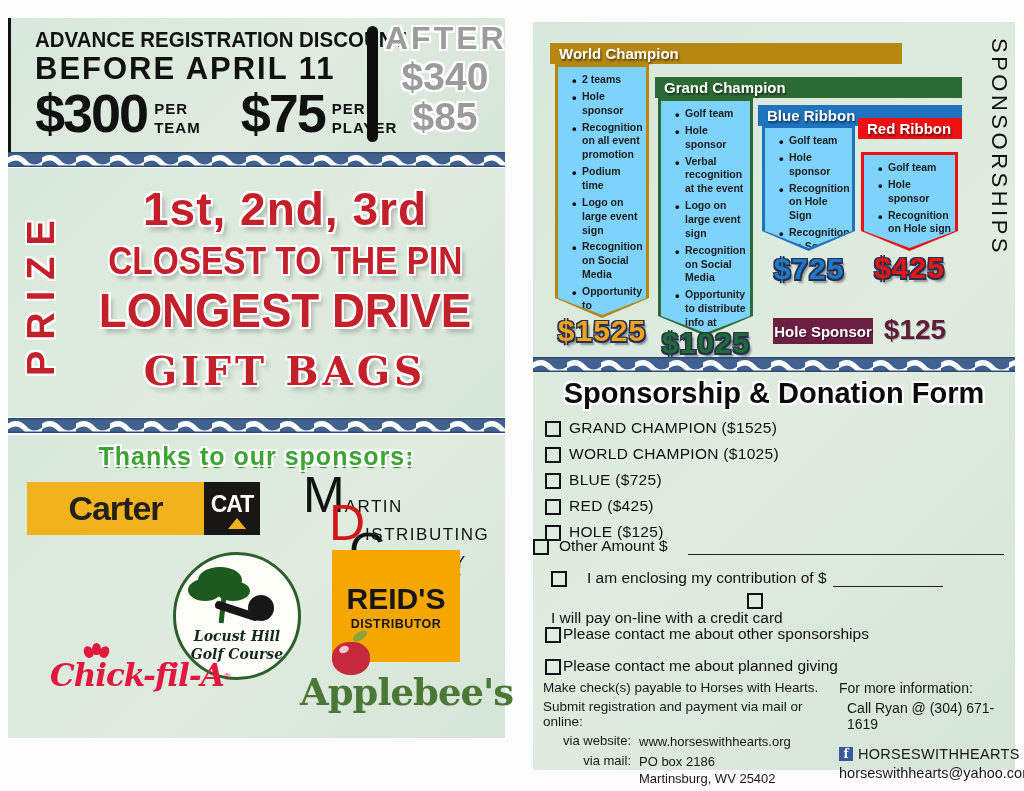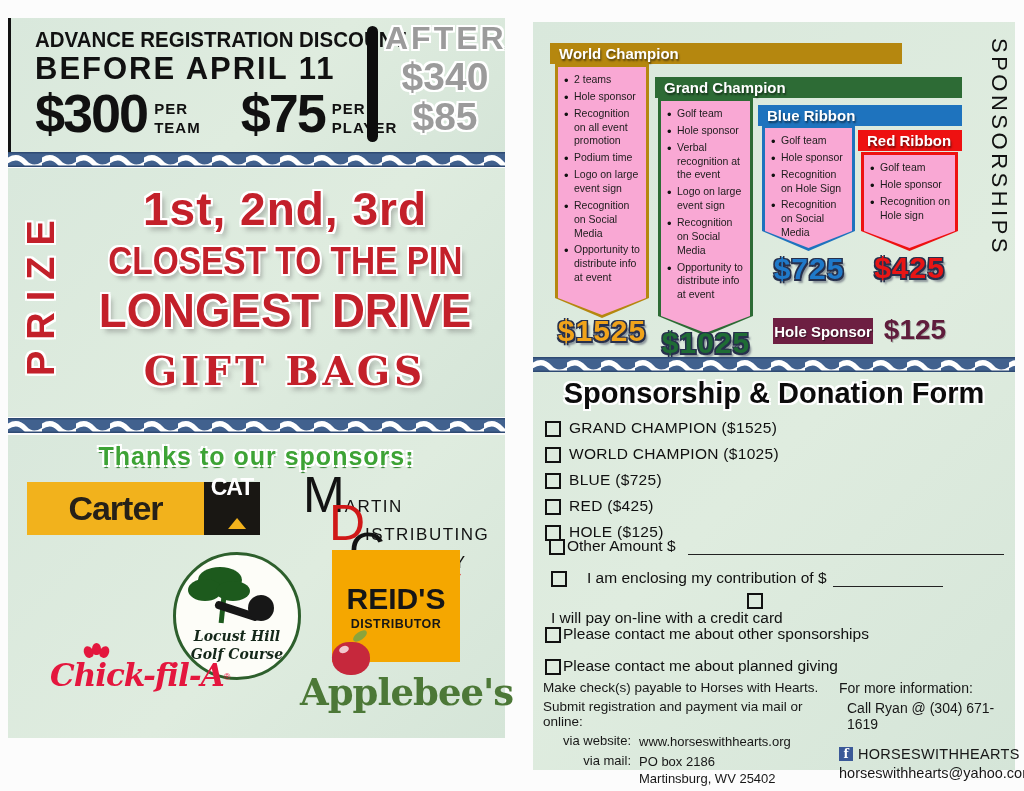--- a/index.html
+++ b/index.html
@@ -47,21 +47,21 @@
   .pl4{font-size:39px;font-weight:600;margin-top:10px;font-family:"DejaVu Serif",serif;letter-spacing:4px;}
 
   
   .sponsor-panel{left:8px;top:435px;width:497px;height:303px;}
   .thanks{left:0;top:7px;width:100%;text-align:center;font-size:25px;font-weight:900;color:#3da335;
       letter-spacing:1px;
       text-shadow:-2px -2px 0 #fff,2px -2px 0 #fff,-2px 2px 0 #fff,2px 2px 0 #fff,0 3px 1px #2a7d27;}
   .carter{left:19px;top:47px;width:233px;height:53px;background:#f2b21c;display:flex;}
   .carter-txt{flex:1;display:flex;align-items:center;justify-content:center;
       font-size:34px;font-weight:900;color:#262118;letter-spacing:-1px;}
-  .cat-box{width:56px;background:#191713;position:relative;display:flex;justify-content:center;}
+  .cat-box{width:56px;background:#191713;position:relative;display:flex;align-items:center;justify-content:center;}
   .cat-word{color:#fff;font-size:23px;font-weight:900;letter-spacing:-1px;margin-top:-8px;}
   .cat-tri{position:absolute;bottom:6px;left:50%;transform:translateX(-22%);width:0;height:0;
       border-left:9px solid transparent;border-right:9px solid transparent;border-bottom:11px solid #f2b21c;}
   .martin{left:295px;top:35px;width:180px;color:#121212;line-height:1;}
   .m-big{font-size:50px;font-weight:400;font-family:"Liberation Sans",sans-serif;}
   .m-word{font-size:17px;letter-spacing:1.5px;font-weight:400;}
   .m-d{color:#d01818;}
   .m-row2{margin-left:26px;margin-top:-22px;}
   .m-row3{margin-left:46px;margin-top:-22px;}
   .m-est{margin-left:60px;margin-top:-8px;font-size:10.5px;font-weight:700;color:#e01414;}
@@ -98,30 +98,30 @@
 
   
   .right-page{left:533px;top:22px;width:482px;height:748px;}
   .sp-vert{right:3px;top:16px;writing-mode:vertical-rl;font-size:22px;letter-spacing:3.5px;color:#101010;}
 
   .thead{height:21px;color:#fff;font-size:15px;font-weight:900;line-height:21px;padding-left:9px;
       text-shadow:1px 2px 2px rgba(0,0,0,.55);box-sizing:border-box;}
   .th0{left:17px;top:21px;width:352px;background:#b5870f;}
   .th1{left:122px;top:55px;width:307px;background:#2d6b35;}
   .th2{left:225px;top:83px;width:204px;background:#1e73be;}
-  .th3{left:325px;top:108px;width:104px;background:#ee1111;}
+  .th3{left:325px;top:96px;width:104px;background:#ee1111;}
 
   .tcard{clip-path:polygon(0 0,100% 0,100% calc(100% - 20px),50% 100%,0 calc(100% - 20px));}
   .tc0{left:22px;top:42px;width:94px;height:254px;background:#b5870f;}
   .tc1{left:125px;top:76px;width:95px;height:238px;background:#2d6b35;}
   .tc2{left:229px;top:103px;width:93px;height:126px;background:#1e73be;}
   .tc3{left:328px;top:130px;width:97px;height:99px;background:#ee1111;}
-  .tinner{position:absolute;left:3px;top:3px;right:3px;bottom:3px;background:#f9a8d4;
+  .tinner{position:absolute;left:3px;top:3px;right:3px;bottom:3px;background:#7dd3fc;
       clip-path:polygon(0 0,100% 0,100% calc(100% - 17px),50% 100%,0 calc(100% - 17px));
-      padding:6px 4px 0 6px;box-sizing:border-box;}
+      padding:6px 4px 0 14px;box-sizing:border-box;font-weight:bold;}
   .bullet{position:relative;padding-left:10px;font-size:10.5px;line-height:1.32;color:#1c1c1c;margin-bottom:3px;}
   .bullet:before{content:"\2022";position:absolute;left:0;top:-1px;font-size:13px;color:#111;}
 
   .tp0{left:17px;top:292px;width:104px;color:#f0a31b;}
   .tp1{left:121px;top:304px;width:104px;color:#1f6c35;}
   .tp2{left:227px;top:230px;width:98px;color:#1f79c9;}
   .tp3{left:326px;top:229px;width:101px;color:#e81515;}
 
   .hole-box{left:240px;top:296px;width:100px;height:26px;background:#6d1f42;color:#fff;
       font-size:15px;font-weight:900;display:flex;align-items:center;justify-content:center;
@@ -132,21 +132,21 @@
   
   .form-title{left:0;top:355px;width:100%;text-align:center;font-size:29px;font-weight:900;color:#0c0c0c;
       letter-spacing:0;
       text-shadow:-2px -2px 0 #fff,2px -2px 0 #fff,-2px 2px 0 #fff,2px 2px 0 #fff;}
   .form-list{left:12px;top:397px;}
   .form-row{display:flex;align-items:flex-start;margin-bottom:8px;font-size:15.5px;color:#101010;}
   .cbx{flex:0 0 auto;width:12px;height:12px;border:2px solid #111;margin-right:8px;margin-top:2px;background:transparent;}
   .opt-lbl{letter-spacing:.3px;}
   .row-abs{display:flex;align-items:flex-end;font-size:15.5px;color:#101010;}
   .uline{border-bottom:1.5px solid #222;height:16px;}
-  .other-row{left:16px;top:515px;}
+  .other-row{left:0;top:515px;gap:8px;}
   .other-row .uline{width:316px;margin-left:12px;}
   .enc-row{left:18px;top:547px;}
   .enc-row .cbx,.online-row .cbx{margin-right:20px;}
   .enc-row .uline{width:110px;margin-left:6px;}
   .online-row{left:18px;top:569px;flex-direction:column;}
   .contact1{left:12px;top:603px;}
   .contact2{left:12px;top:635px;}
   .contact1 .cbx,.contact2 .cbx,.other-row .cbx{margin-right:2px;}
 
   

